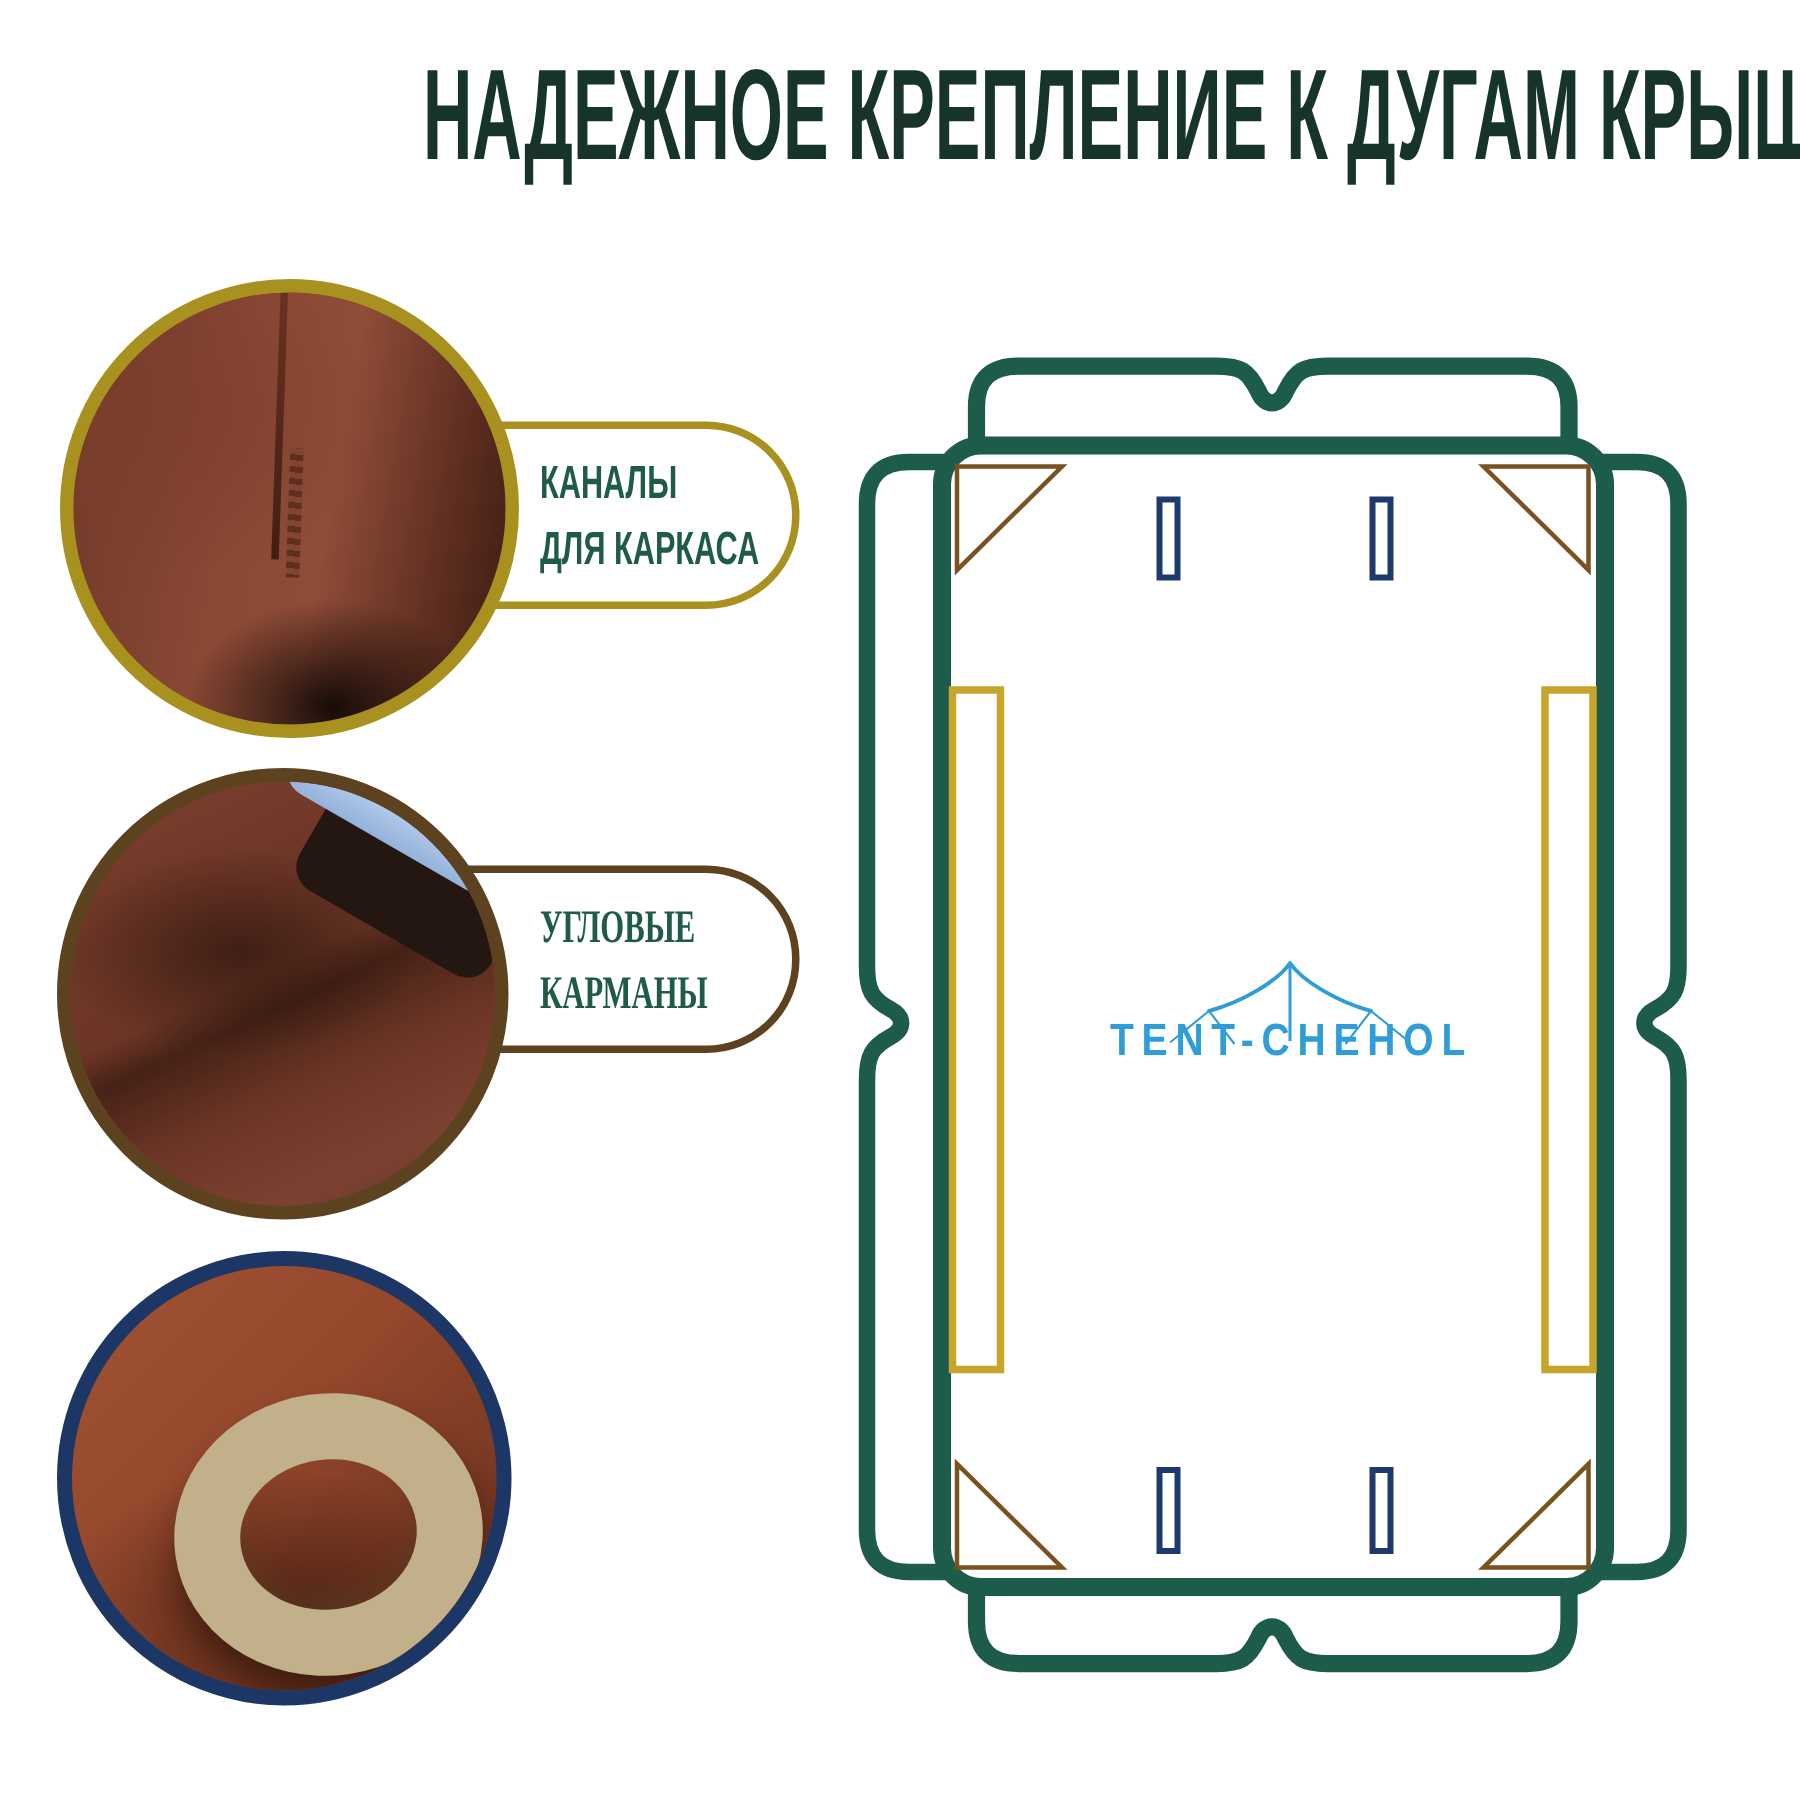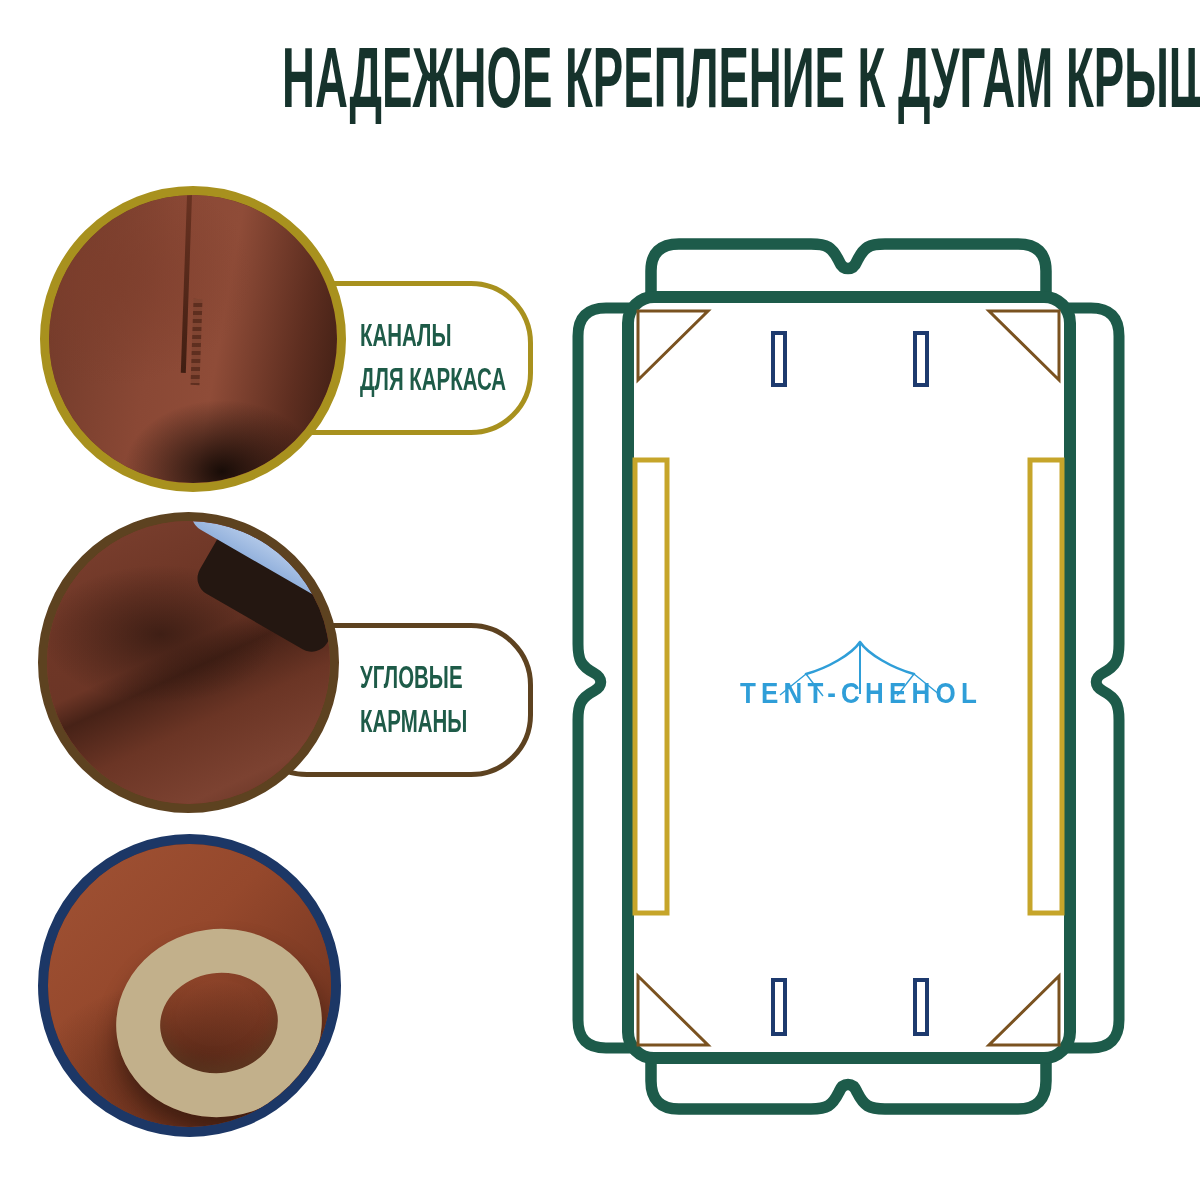--- a/index.html
+++ b/index.html
@@ -9,21 +9,21 @@
   }
   
   .title{
     position:absolute;left:0;top:34px;width:1200px;text-align:center;
     font-size:86px;font-weight:700;line-height:1;color:#16332c;
     white-space:nowrap;transform:scaleX(.53);transform-origin:center;
     letter-spacing:0;
   }
   
   .pill{
-    position:absolute;left:245px;width:288px;height:154px;
+    position:absolute;left:245px;width:288px;height:125px;
     background:#fff;border:5px solid #c3a82a;border-radius:62px;
     box-sizing:border-box;z-index:1;
   }
   .pill-text{
     position:absolute;left:110px;top:50%;transform:translateY(-50%) scaleX(.66);
     transform-origin:left center;font-size:31px;font-weight:700;
     line-height:44px;color:#1e5b48;white-space:nowrap;
   }
   
   .circle{
@@ -95,21 +95,21 @@
       <div>ДЛЯ КАРКАСА</div>
     </div>
   </div>
   <div class="circle c1" style="border-color: rgb(168, 145, 30);">
     <div class="photo photo-1">
       <div class="seam"></div>
       <div class="seam-stitch"></div>
     </div>
   </div>
 
-  <div class="pill" style="top: 623px; border-color: rgb(93, 66, 32);">
+  <div class="pill" style="top: 577px; border-color: rgb(93, 66, 32); font-family: Liberation Serif, serif;">
     <div class="pill-text" style="color: rgb(30, 91, 72);">
       <div>УГЛОВЫЕ</div>
       <div>КАРМАНЫ</div>
     </div>
   </div>
   <div class="circle c2" style="border-color: rgb(93, 66, 32);">
     <div class="photo photo-2">
       <div class="pocket-dark"></div>
       <div class="piping"></div>
     </div>

